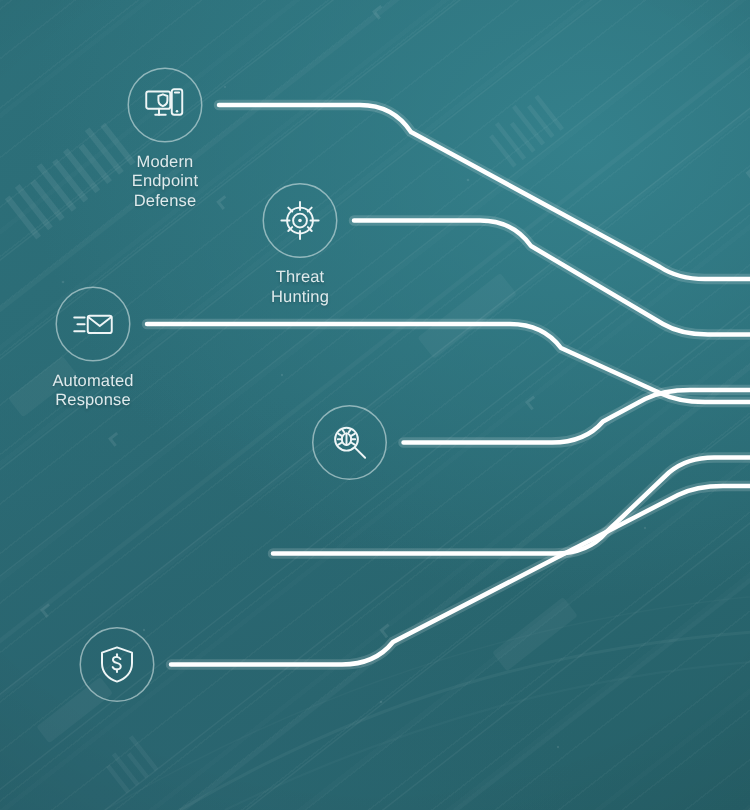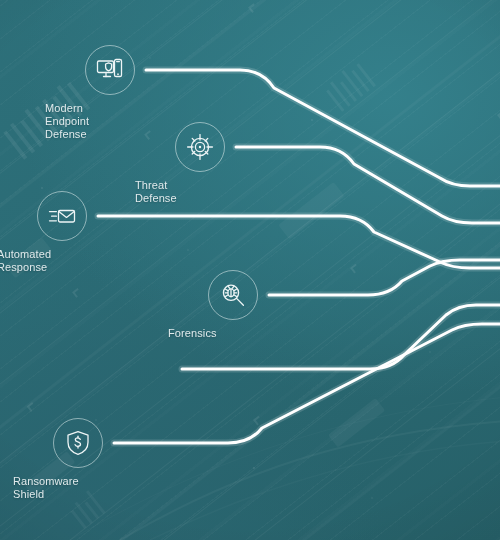--- a/index.html
+++ b/index.html
@@ -58,21 +58,21 @@
     left: 0; top: 0;
     width: 500px; height: 540px;
     pointer-events: none;
   }
 
   
   .node {
     position: absolute;
     width: 130px;
     margin-left: -65px;
-    text-align: left;
+    text-align: center;
     color: #e2eced;
   }
   .node-ring {
     width: 50px;
     height: 50px;
     margin: 0 auto;
     border-radius: 50%;
     border: 1px solid rgba(226,238,239,0.55);
     display: flex;
     align-items: center;
@@ -246,21 +246,21 @@
         <path d="M15 22 V27.4"></path>
         <path d="M2.6 15 H8"></path>
         <path d="M22 15 H27.4"></path>
         <path d="M7.2 6.4 l2.6 2.6"></path>
         <path d="M20.2 19.4 l2.6 2.6"></path>
         <path d="M22.8 6.4 l-2.6 2.6"></path>
         <path d="M9.8 19.4 l-2.6 2.6"></path>
       </svg>
     </div>
     <div class="node-label">Threat
-Defense</div>
+Hunting</div>
   </div>
 
   <div class="node" id="node-2" style="left:62px; top:191px;">
     <div class="node-ring">
       <svg width="30" height="30" viewBox="0 0 30 30" fill="none" stroke="#eef5f6" stroke-width="1.3" stroke-linecap="round" stroke-linejoin="round">
         <rect x="11.5" y="9.5" width="16" height="11.5" rx="1.4"></rect>
         <path d="M11.8 10.4 L19.5 16.4 L27.2 10.4"></path>
         <path d="M2.5 10.6 H9.4"></path>
         <path d="M4.6 15.2 H9.4"></path>
         <path d="M2.5 19.8 H9.4"></path>
@@ -280,30 +280,27 @@
         <path d="M9.9 10.6 L7.6 9.2"></path>
         <path d="M9.9 12.8 H7.2"></path>
         <path d="M9.9 15 L7.6 16.4"></path>
         <path d="M16.1 10.6 L18.4 9.2"></path>
         <path d="M16.1 12.8 H18.8"></path>
         <path d="M16.1 15 L18.4 16.4"></path>
         <path d="M11.5 8.2 L10.4 6.6"></path>
         <path d="M14.5 8.2 L15.6 6.6"></path>
       </svg>
     </div>
-    <div class="node-label">Forensics</div>
   </div>
 
 
   <div class="node" id="node-5" style="left:78px; top:418px;">
     <div class="node-ring">
       <svg width="30" height="30" viewBox="0 0 30 30" fill="none" stroke="#eef5f6" stroke-width="1.3" stroke-linecap="round" stroke-linejoin="round">
         <path d="M15 3.6 L25 7.1 v7.2 c0 5.9 -4.2 10.2 -10 12.1 c-5.8 -1.9 -10 -6.2 -10 -12.1 V7.1 z"></path>
         <path d="M17.3 11.4 c-0.6 -1 -1.5 -1.5 -2.6 -1.5 c-1.4 0 -2.4 0.8 -2.4 1.9 c0 1.2 1 1.7 2.5 2.1 c1.6 0.4 2.7 1 2.7 2.3 c0 1.2 -1.1 2.1 -2.6 2.1 c-1.3 0 -2.3 -0.6 -2.8 -1.6"></path>
         <path d="M15 8.2 v1.7"></path>
         <path d="M15 18.3 v1.7"></path>
       </svg>
     </div>
-    <div class="node-label">Ransomware
-Shield</div>
   </div>
 
 </div>
 
 </body></html>

